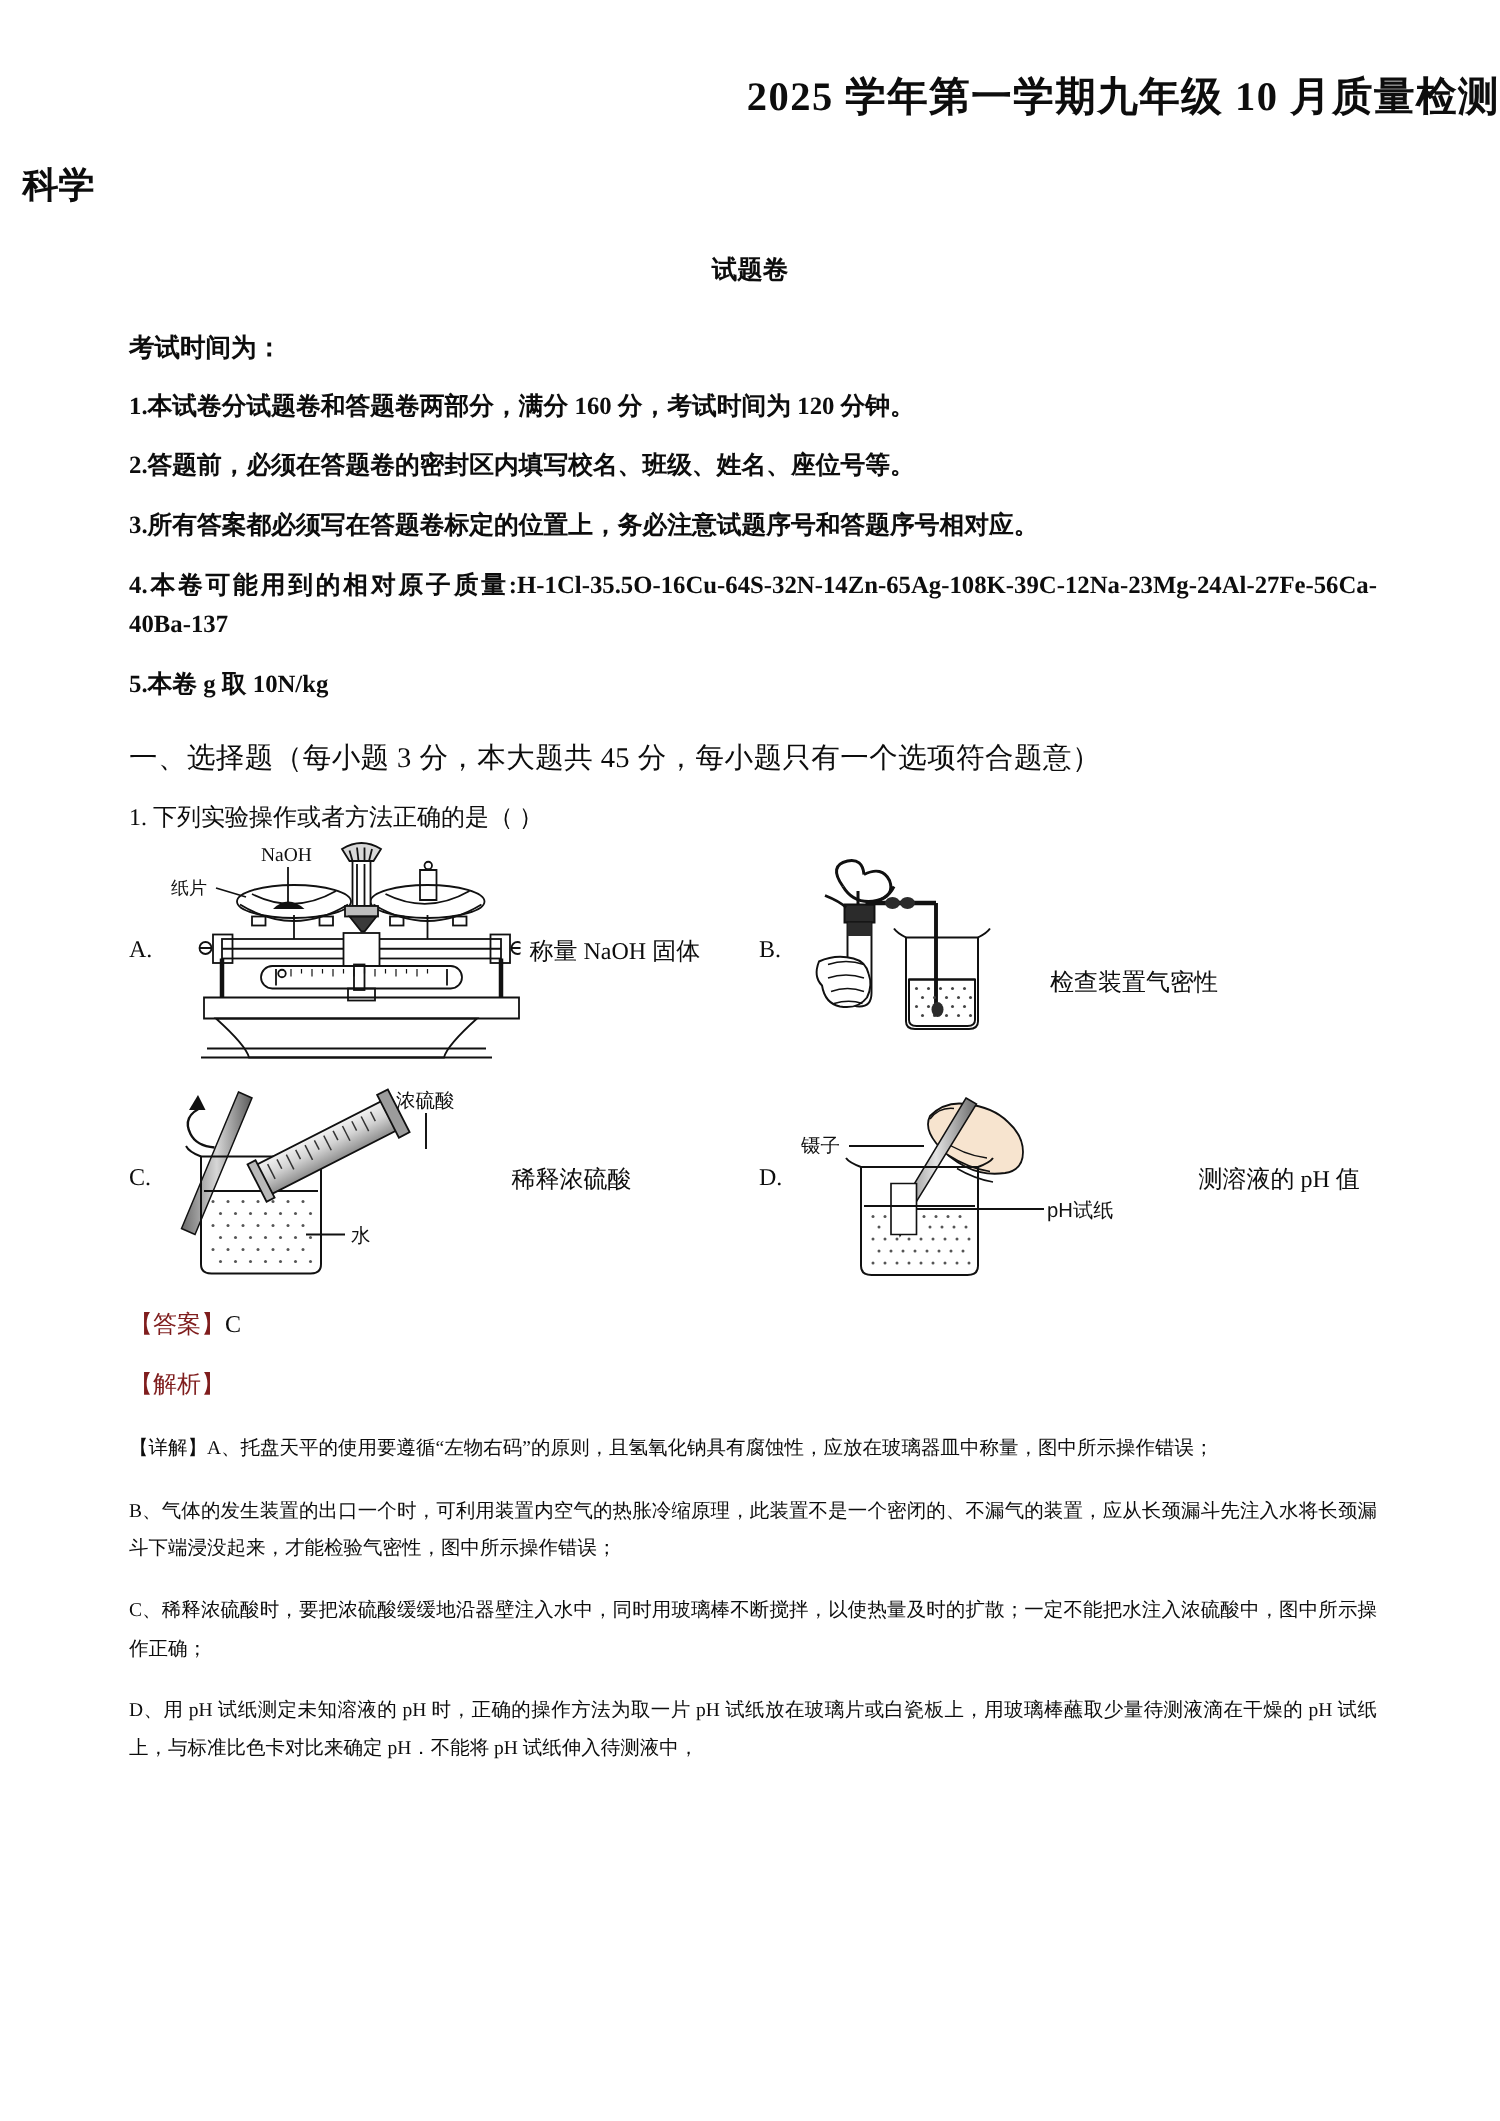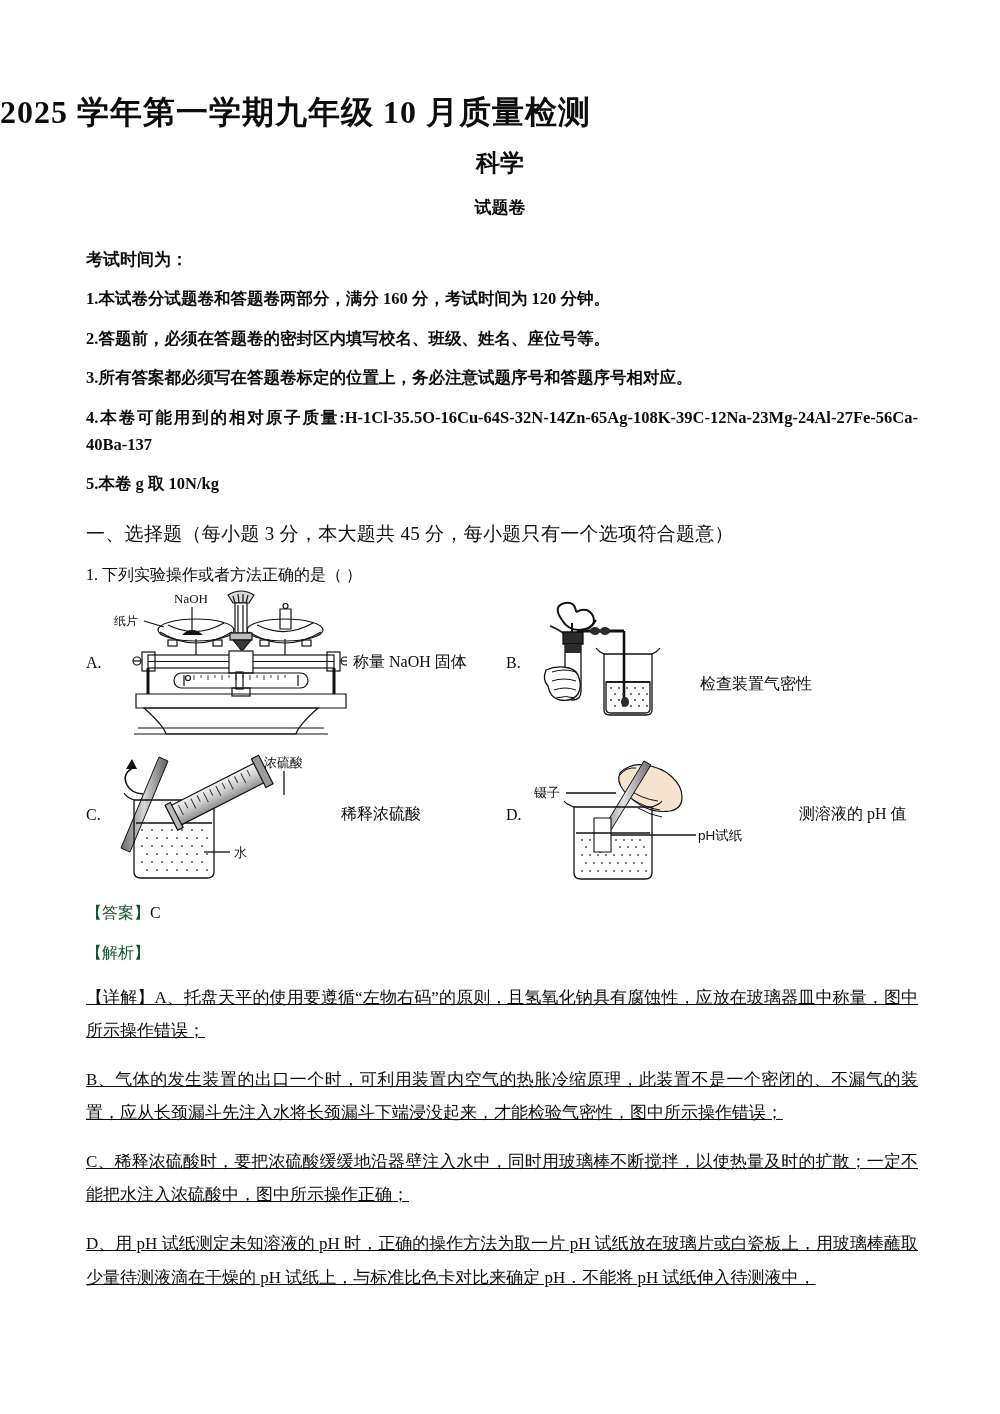--- a/index.html
+++ b/index.html
@@ -16,33 +16,33 @@
     overflow: hidden;
   }
   .page {
     width: 1000px;
     height: 1414px;
     padding: 0;
     box-sizing: border-box;
     position: relative;
   }
   .doc-title {
-    text-align: left;
-    font-size: 32px;
+    text-align: right;
+    font-size: 27px;
     font-weight: bold;
     letter-spacing: 1px;
     margin: 0;
-    padding-top: 92px;
+    padding-top: 48px;
     line-height: 1.25;
   }
   .doc-subject {
-    text-align: center;
+    text-align: left;
     font-size: 24px;
     font-weight: bold;
-    margin: 4px;
+    margin: 15px;
     padding-top: 12px;
     line-height: 1.3;
   }
   .doc-paper-kind {
     text-align: center;
     font-size: 17px;
     font-weight: bold;
     margin: 4px;
     padding-top: 14px;
     line-height: 1.3;
@@ -101,29 +101,28 @@
   .fig {
     display: block;
   }
   .ans-line {
     font-size: 16px;
     margin: 0;
     padding-top: 16px;
     line-height: 1.5;
   }
   .tag {
-    color: #14532d;
+    color: #7f1d1d;
   }
   .expl-para {
-    font-size: 17px;
+    font-size: 13px;
     margin: 0;
     padding-top: 16px;
     line-height: 1.95;
     text-align: justify;
-    text-decoration: underline;
   }
 </style>
 </head>
 <body>
 
 <div class="page">
 
   <h1 class="doc-title">2025 学年第一学期九年级 10 月质量检测</h1>
   <div class="doc-subject">科学</div>
   <div class="doc-paper-kind">试题卷</div>

